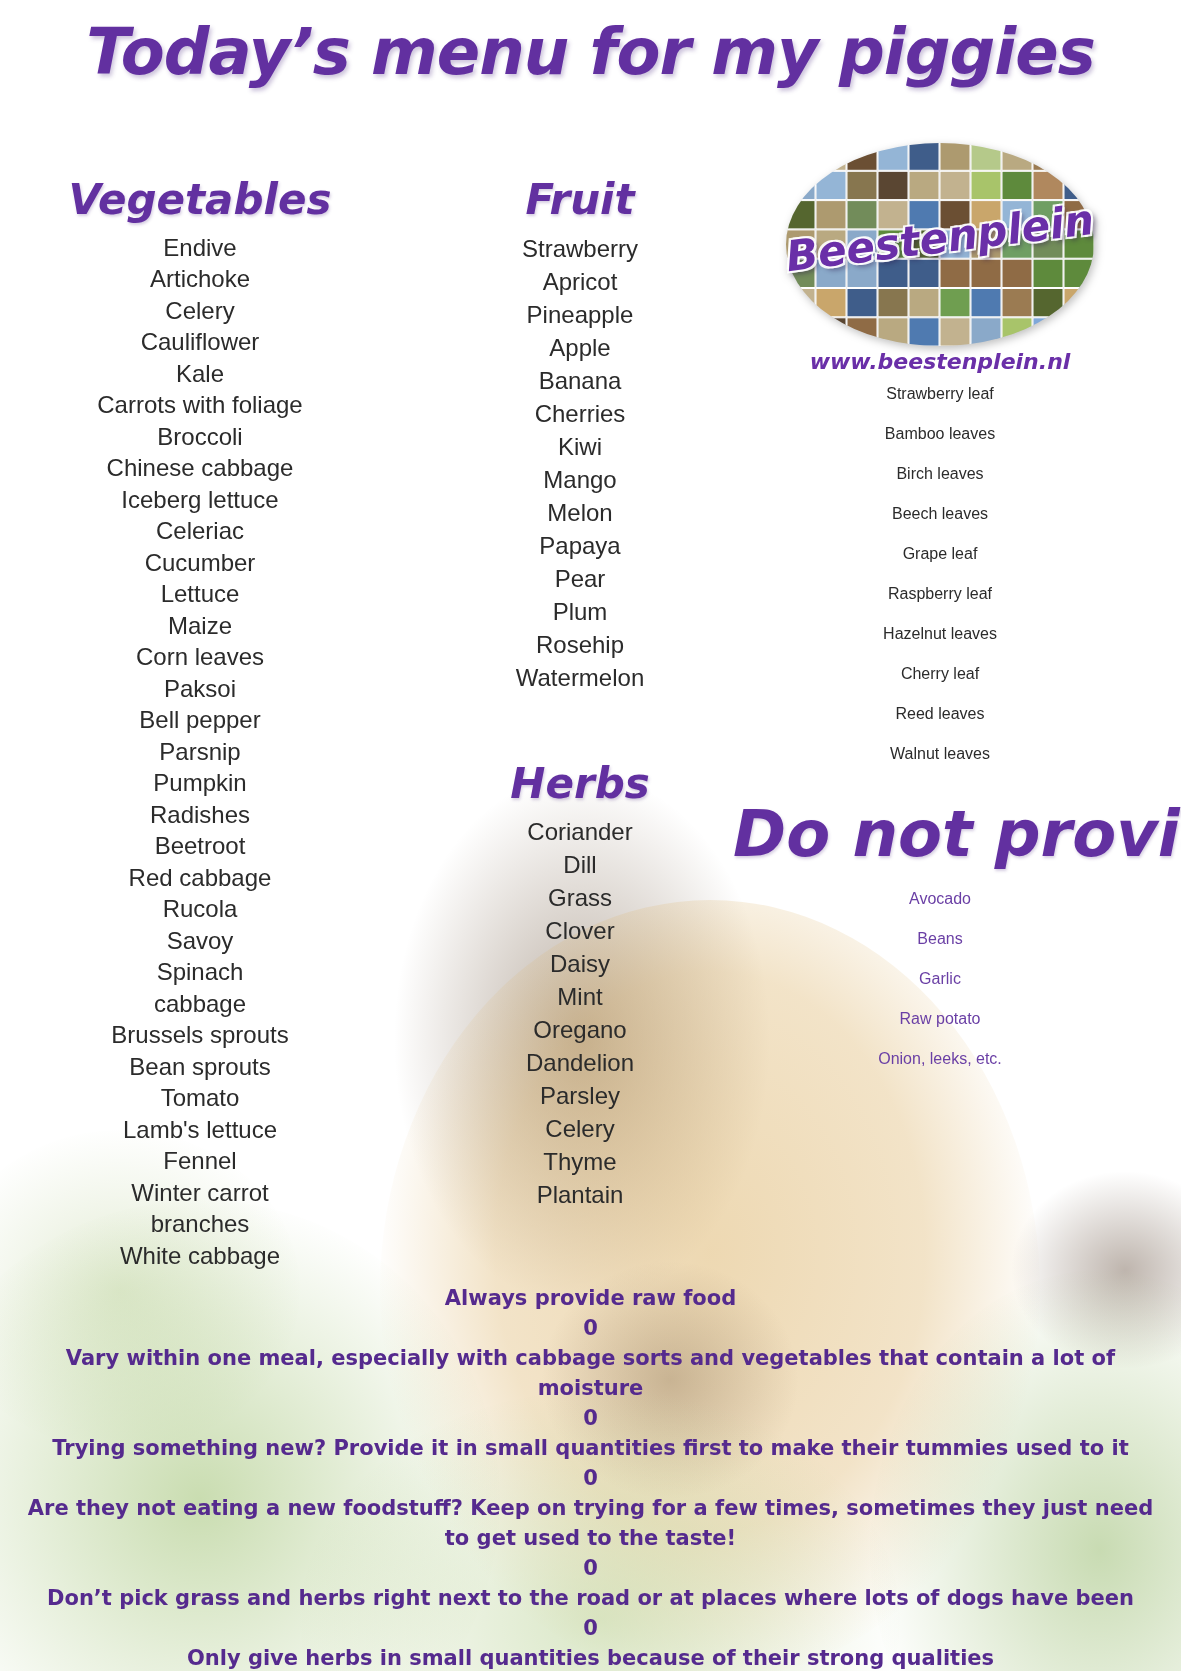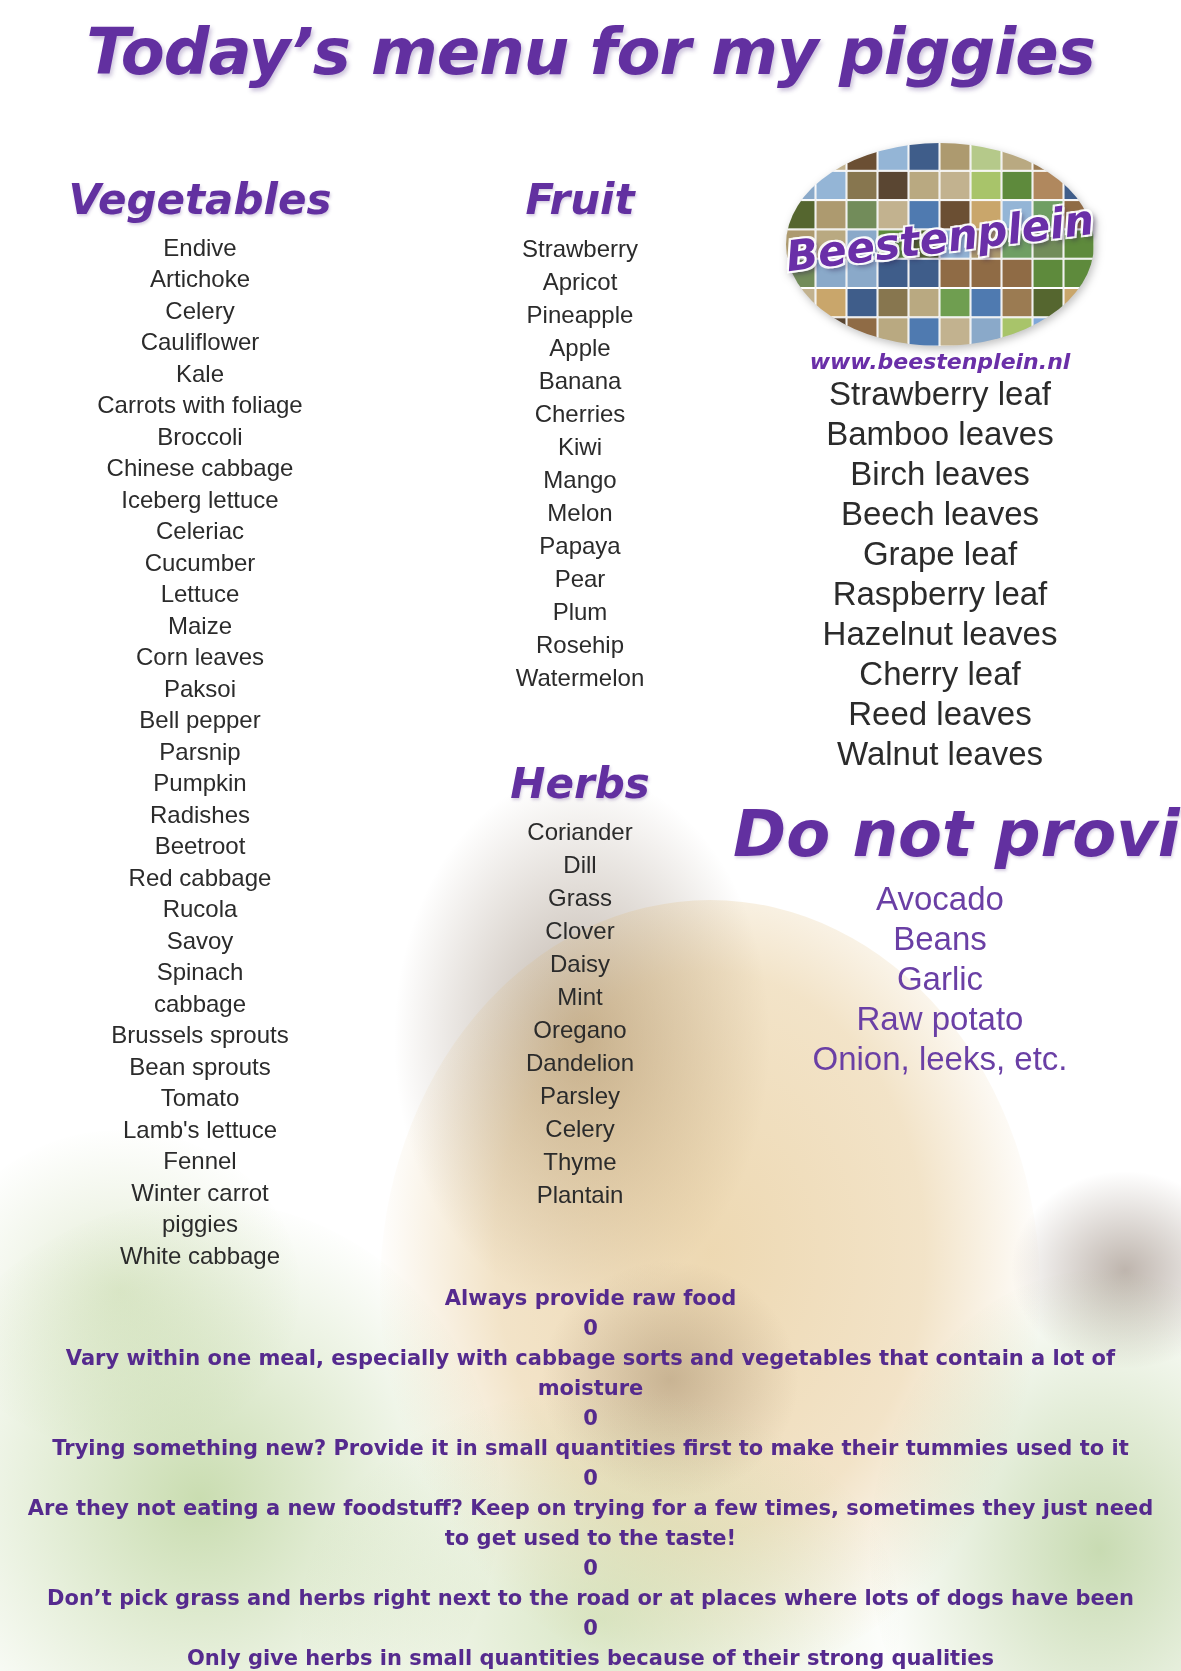--- a/index.html
+++ b/index.html
@@ -49,21 +49,21 @@
     margin:16px 0 5px 0;
     font:italic 700 42px/1.25 "DejaVu Sans", sans-serif;
     color:var(--accent,#6230a0);
     text-shadow:1px 2px 3px rgba(90,60,140,.25);
   }
   .li { font-size:24px; color:var(--body,#2b2b2b); }
   .col-veg .li { line-height:31.5px; }
   .col-mid .li { line-height:33px; }
   .herbs-sec { margin-top:64px; }
 
-  .leaves-list .li, .dnp-list .li { font-size:33px; line-height:40px; }
+  .leaves-list .li, .dnp-list .li { font-size:16px; line-height:40px; }
   .dnp-list .li { color:var(--warning,#6a3fa5); }
   .dnp-heading { font-size:64px; margin-top:20px; white-space:nowrap; }
   .leaves-heading { margin-top:14px; }
 
   
   .logo { position:relative; width:310px; height:205px; margin:0 auto;
           filter:drop-shadow(2px 3px 4px rgba(0,0,0,.25)); }
   .logo svg { width:100%; height:100%; display:block; }
   .logo-text {
     position:absolute; left:50%; top:47%;
@@ -135,21 +135,21 @@
           <div class="li">Rucola</div>
           <div class="li">Savoy</div>
           <div class="li">Spinach</div>
           <div class="li">cabbage</div>
           <div class="li">Brussels sprouts</div>
           <div class="li">Bean sprouts</div>
           <div class="li">Tomato</div>
           <div class="li">Lamb's lettuce</div>
           <div class="li">Fennel</div>
           <div class="li">Winter carrot</div>
-          <div class="li">piggies</div>
+          <div class="li">branches</div>
           <div class="li">White cabbage</div>
         </div>
     </section>
 
     <section class="col col-mid">
       <div>
         <h2 class="heading">Fruit</h2>
         <div class="list">
 
         <div class="li">Strawberry</div>

